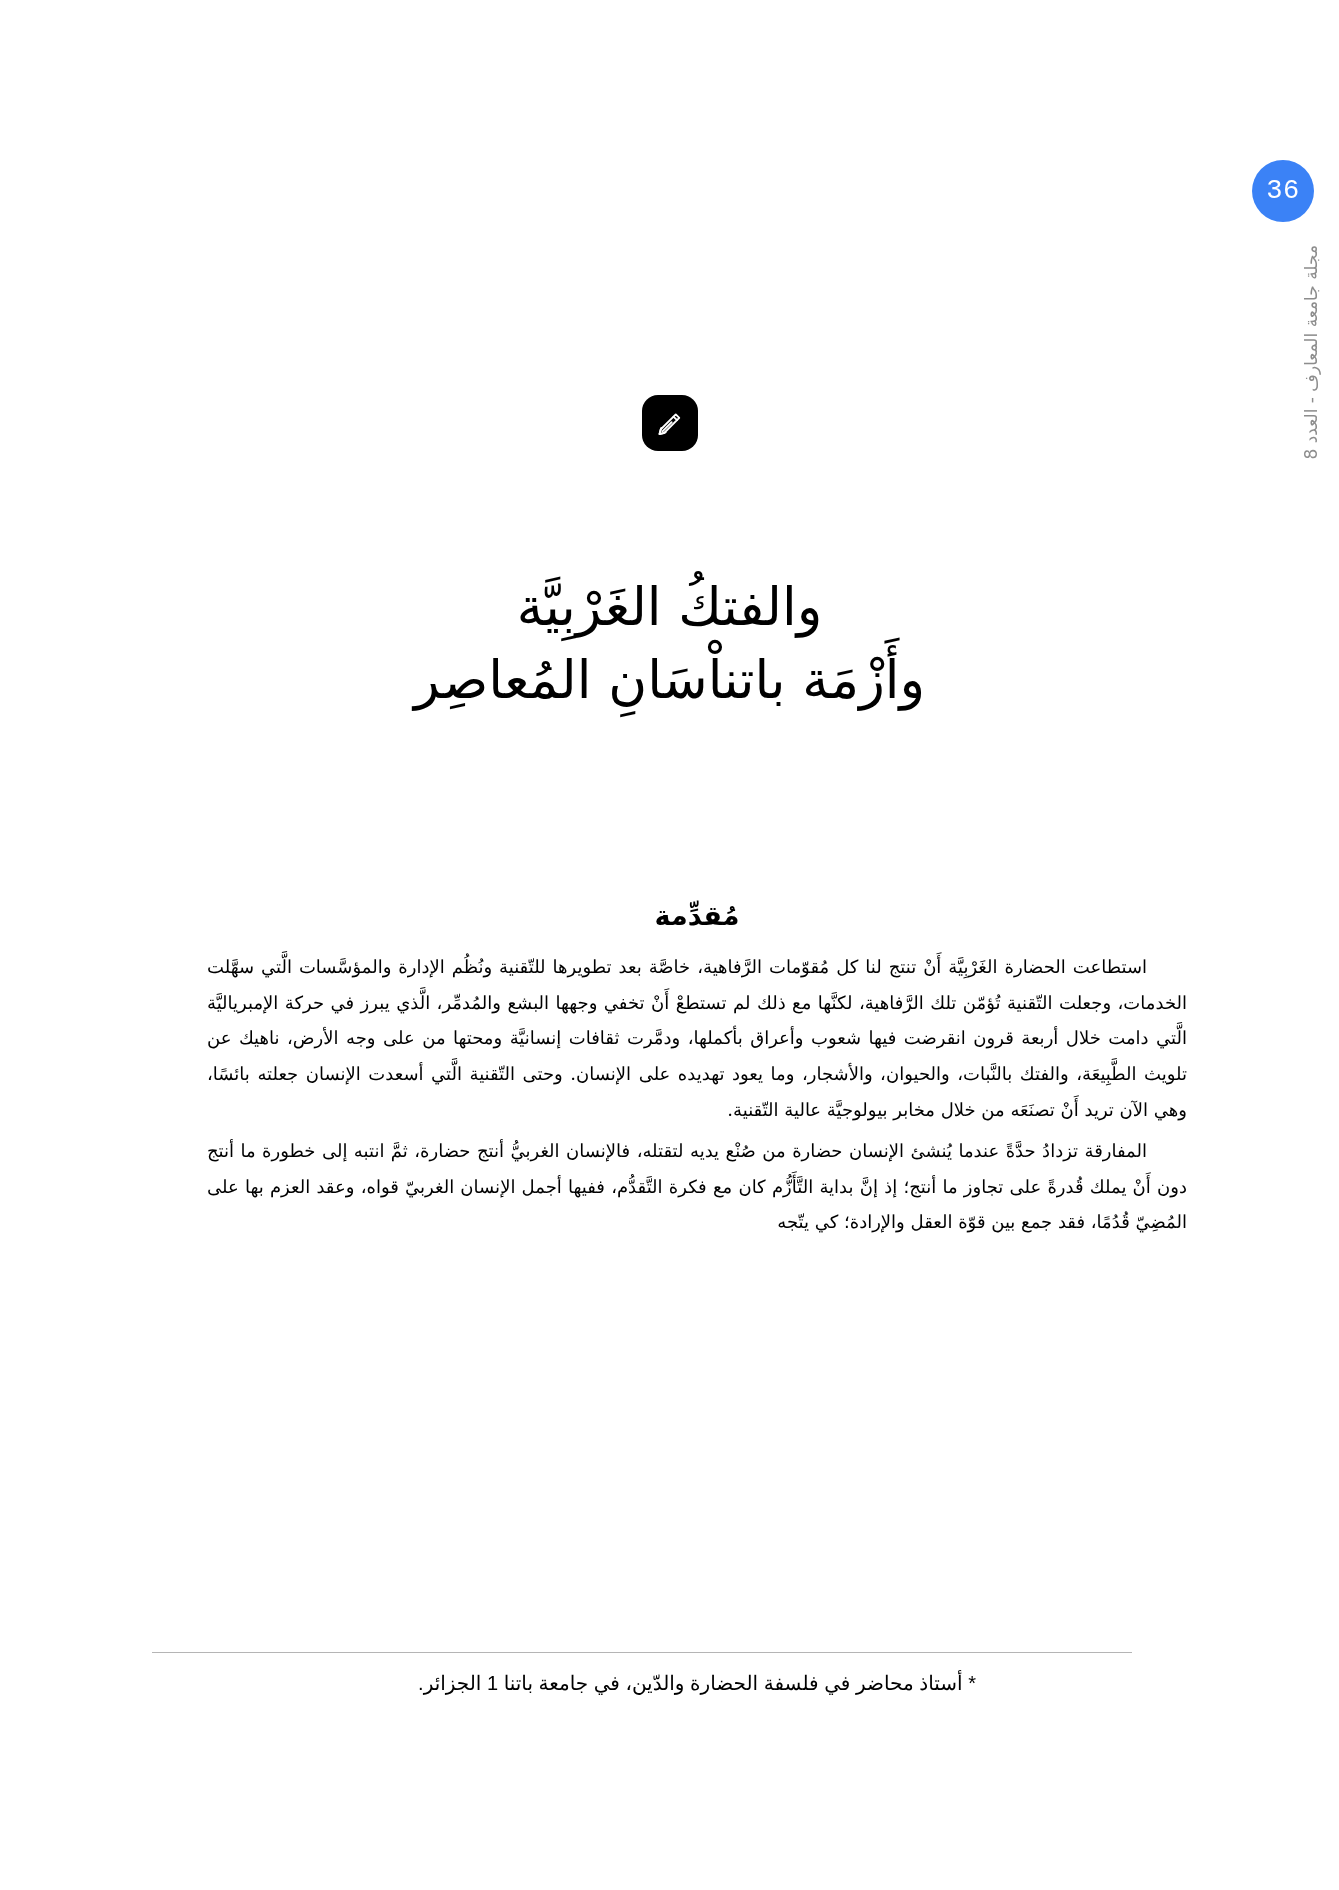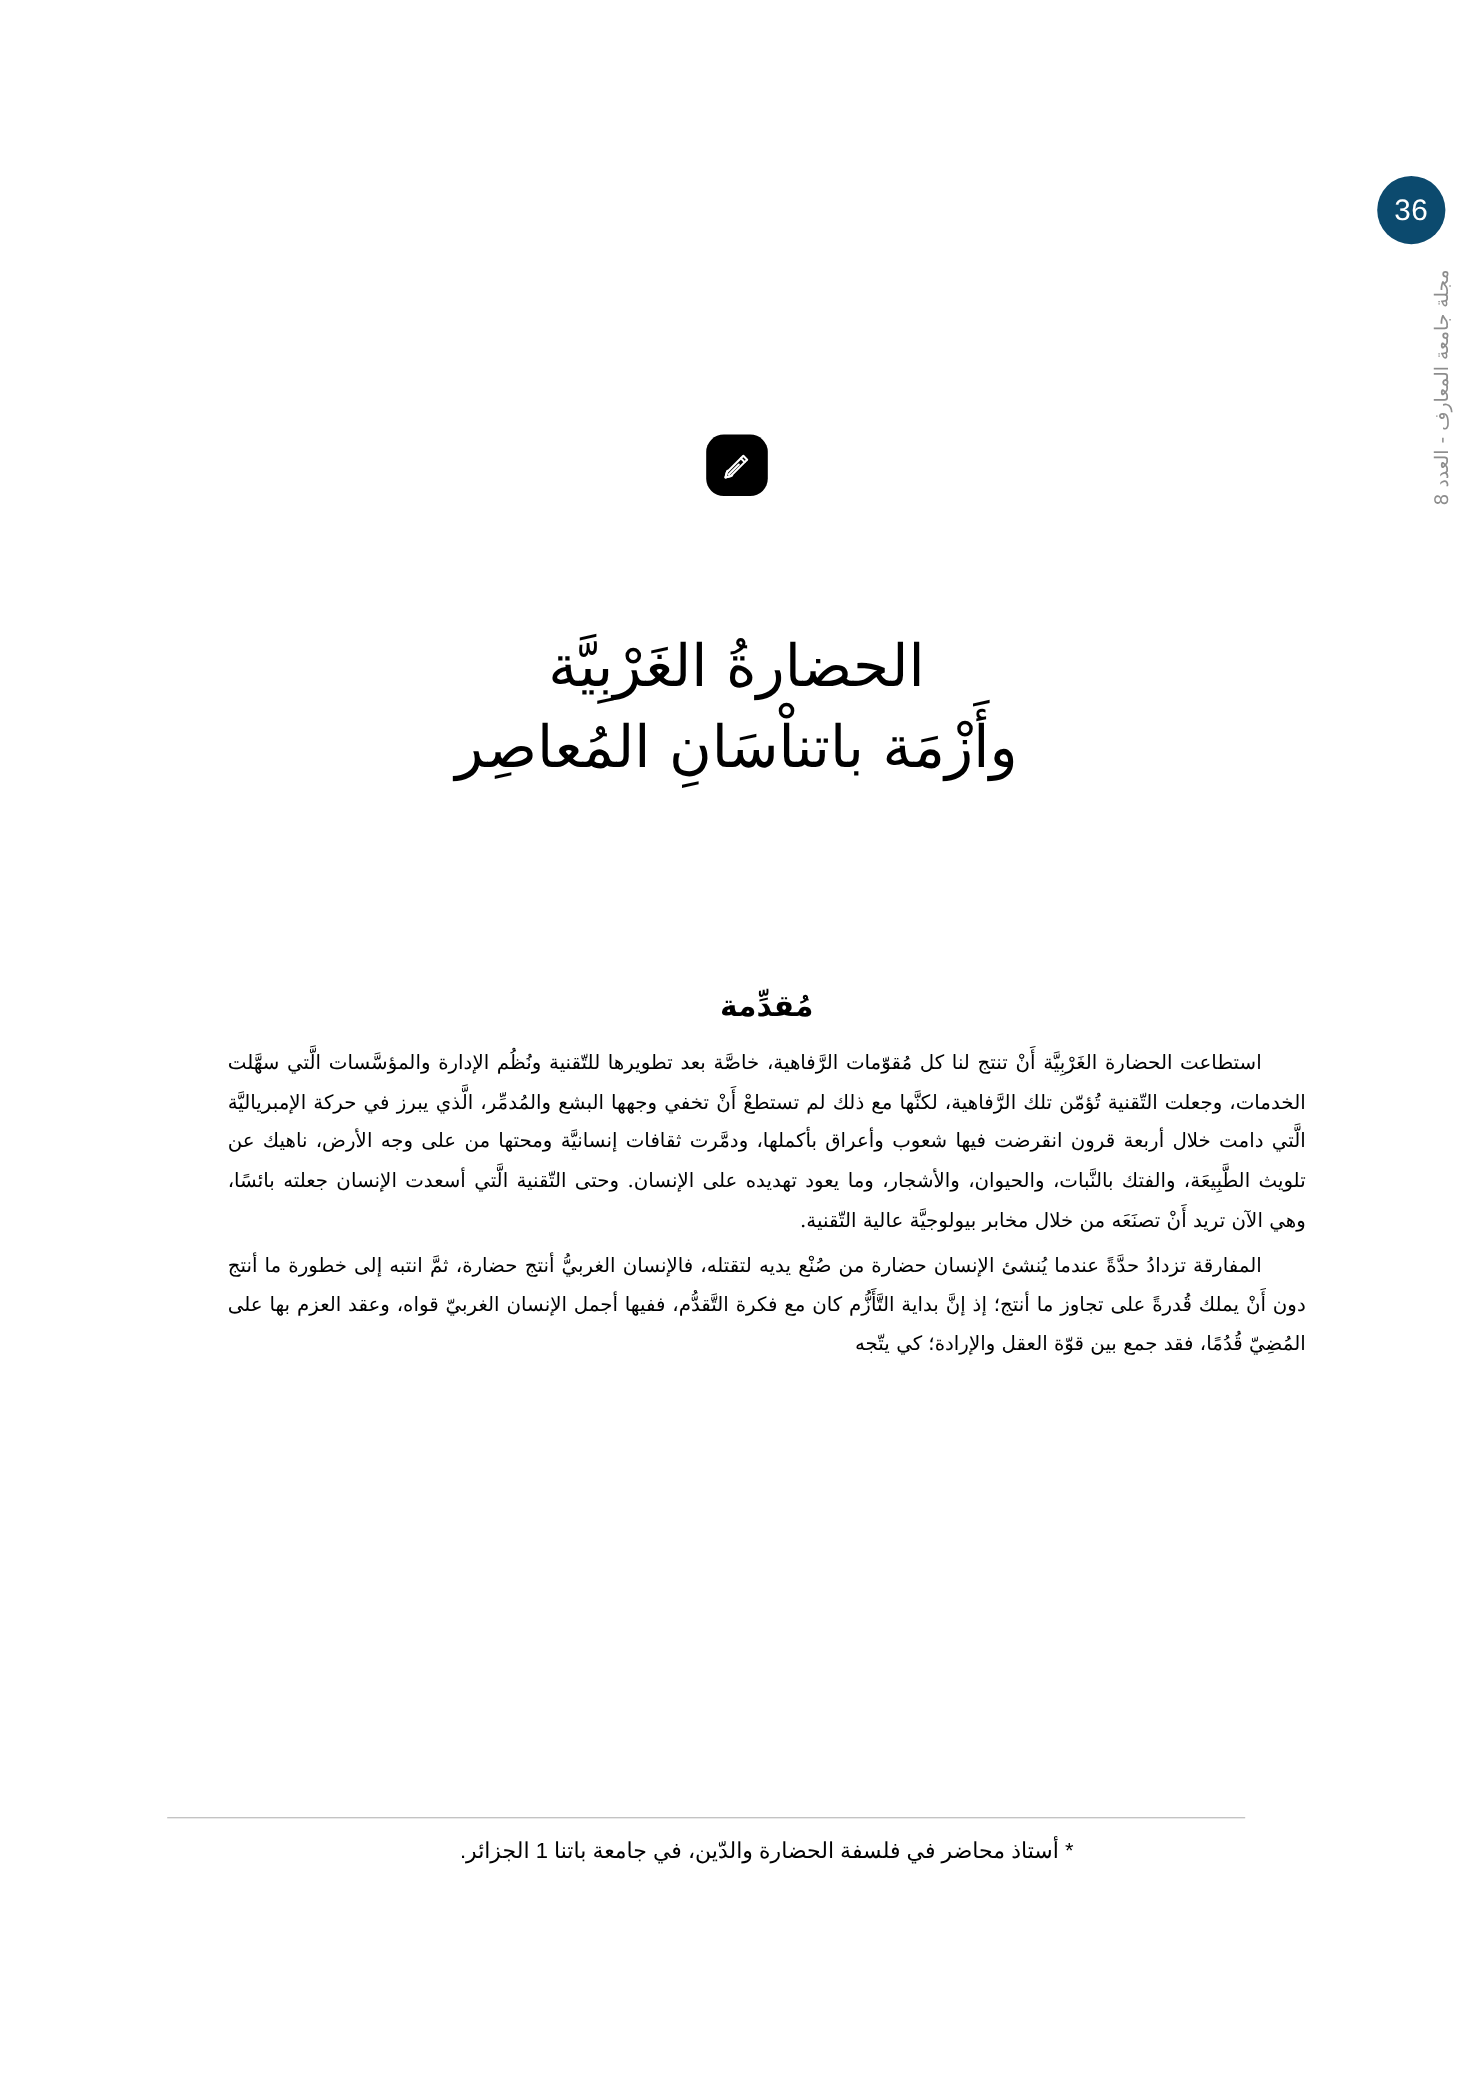--- a/index.html
+++ b/index.html
@@ -20,29 +20,29 @@
   }
 
   
   .page-badge {
     position: absolute;
     top: 160px;
     right: 25px;
     width: 62px;
     height: 62px;
     border-radius: 50%;
-    background: #0c4a6e;
+    background: #3b82f6;
     color: #ffffff;
     display: flex;
     align-items: center;
     justify-content: center;
     font-size: 27px;
     font-weight: 400;
     letter-spacing: 0.5px;
-    font-family: Liberation Sans, sans-serif;
+    font-family: Liberation Mono, monospace;
   }
 
   
   .running-head {
     position: absolute;
     top: 245px;
     right: 8px;
     width: 40px;
     height: 300px;
     display: flex;
@@ -188,21 +188,21 @@
           <path d="M4.5 17.2 L14.8 6.9 L17.6 9.7 L7.3 20 L3.6 20.9 Z"></path>
           <path d="M14.8 6.9 L16.6 5.1 L19.4 7.9 L17.6 9.7"></path>
           <path d="M6.0 18.7 L13.3 11.4"></path>
           <path d="M5.0 16.0 L3.6 20.9 L8.5 19.5"></path>
         </g>
       </svg>
     </span>
   </div>
 
   <div class="title-block">
-    <div class="title-line">الحضارةُ الغَرْبِيَّة</div>
+    <div class="title-line">والفتكُ الغَرْبِيَّة</div>
     <div class="title-line">وأَزْمَة باتناْسَانِ المُعاصِر</div>
   </div>
 
 
   <div class="content">
     <h2 class="section-heading">مُقدِّمة</h2>
 
     <p class="para">استطاعت الحضارة الغَرْبِيَّة أَنْ تنتج لنا كل مُقوّمات الرَّفاهية، خاصَّة بعد تطويرها للتّقنية ونُظُم الإدارة والمؤسَّسات الَّتي سهَّلت الخدمات، وجعلت التّقنية تُؤمّن تلك الرَّفاهية، لكنَّها مع ذلك لم تستطعْ أَنْ تخفي وجهها البشع والمُدمِّر، الَّذي يبرز في حركة الإمبرياليَّة الَّتي دامت خلال أربعة قرون انقرضت فيها شعوب وأعراق بأكملها، ودمَّرت ثقافات إنسانيَّة ومحتها من على وجه الأرض، ناهيك عن تلويث الطَّبِيعَة، والفتك بالنَّبات، والحيوان، والأشجار، وما يعود تهديده على الإنسان. وحتى التّقنية الَّتي أسعدت الإنسان جعلته بائسًا، وهي الآن تريد أَنْ تصنَعَه من خلال مخابر بيولوجيَّة عالية التّقنية.</p>
 
     <p class="para">المفارقة تزدادُ حدَّةً عندما يُنشئ الإنسان حضارة من صُنْع يديه لتقتله، فالإنسان الغربيُّ أنتج حضارة، ثمَّ انتبه إلى خطورة ما أنتج دون أَنْ يملك قُدرةً على تجاوز ما أنتج؛ إذ إنَّ بداية التَّأَزُّم كان مع فكرة التَّقدُّم، ففيها أجمل الإنسان الغربيّ قواه، وعقد العزم بها على المُضِيّ قُدُمًا، فقد جمع بين قوّة العقل والإرادة؛ كي يتّجه</p>

